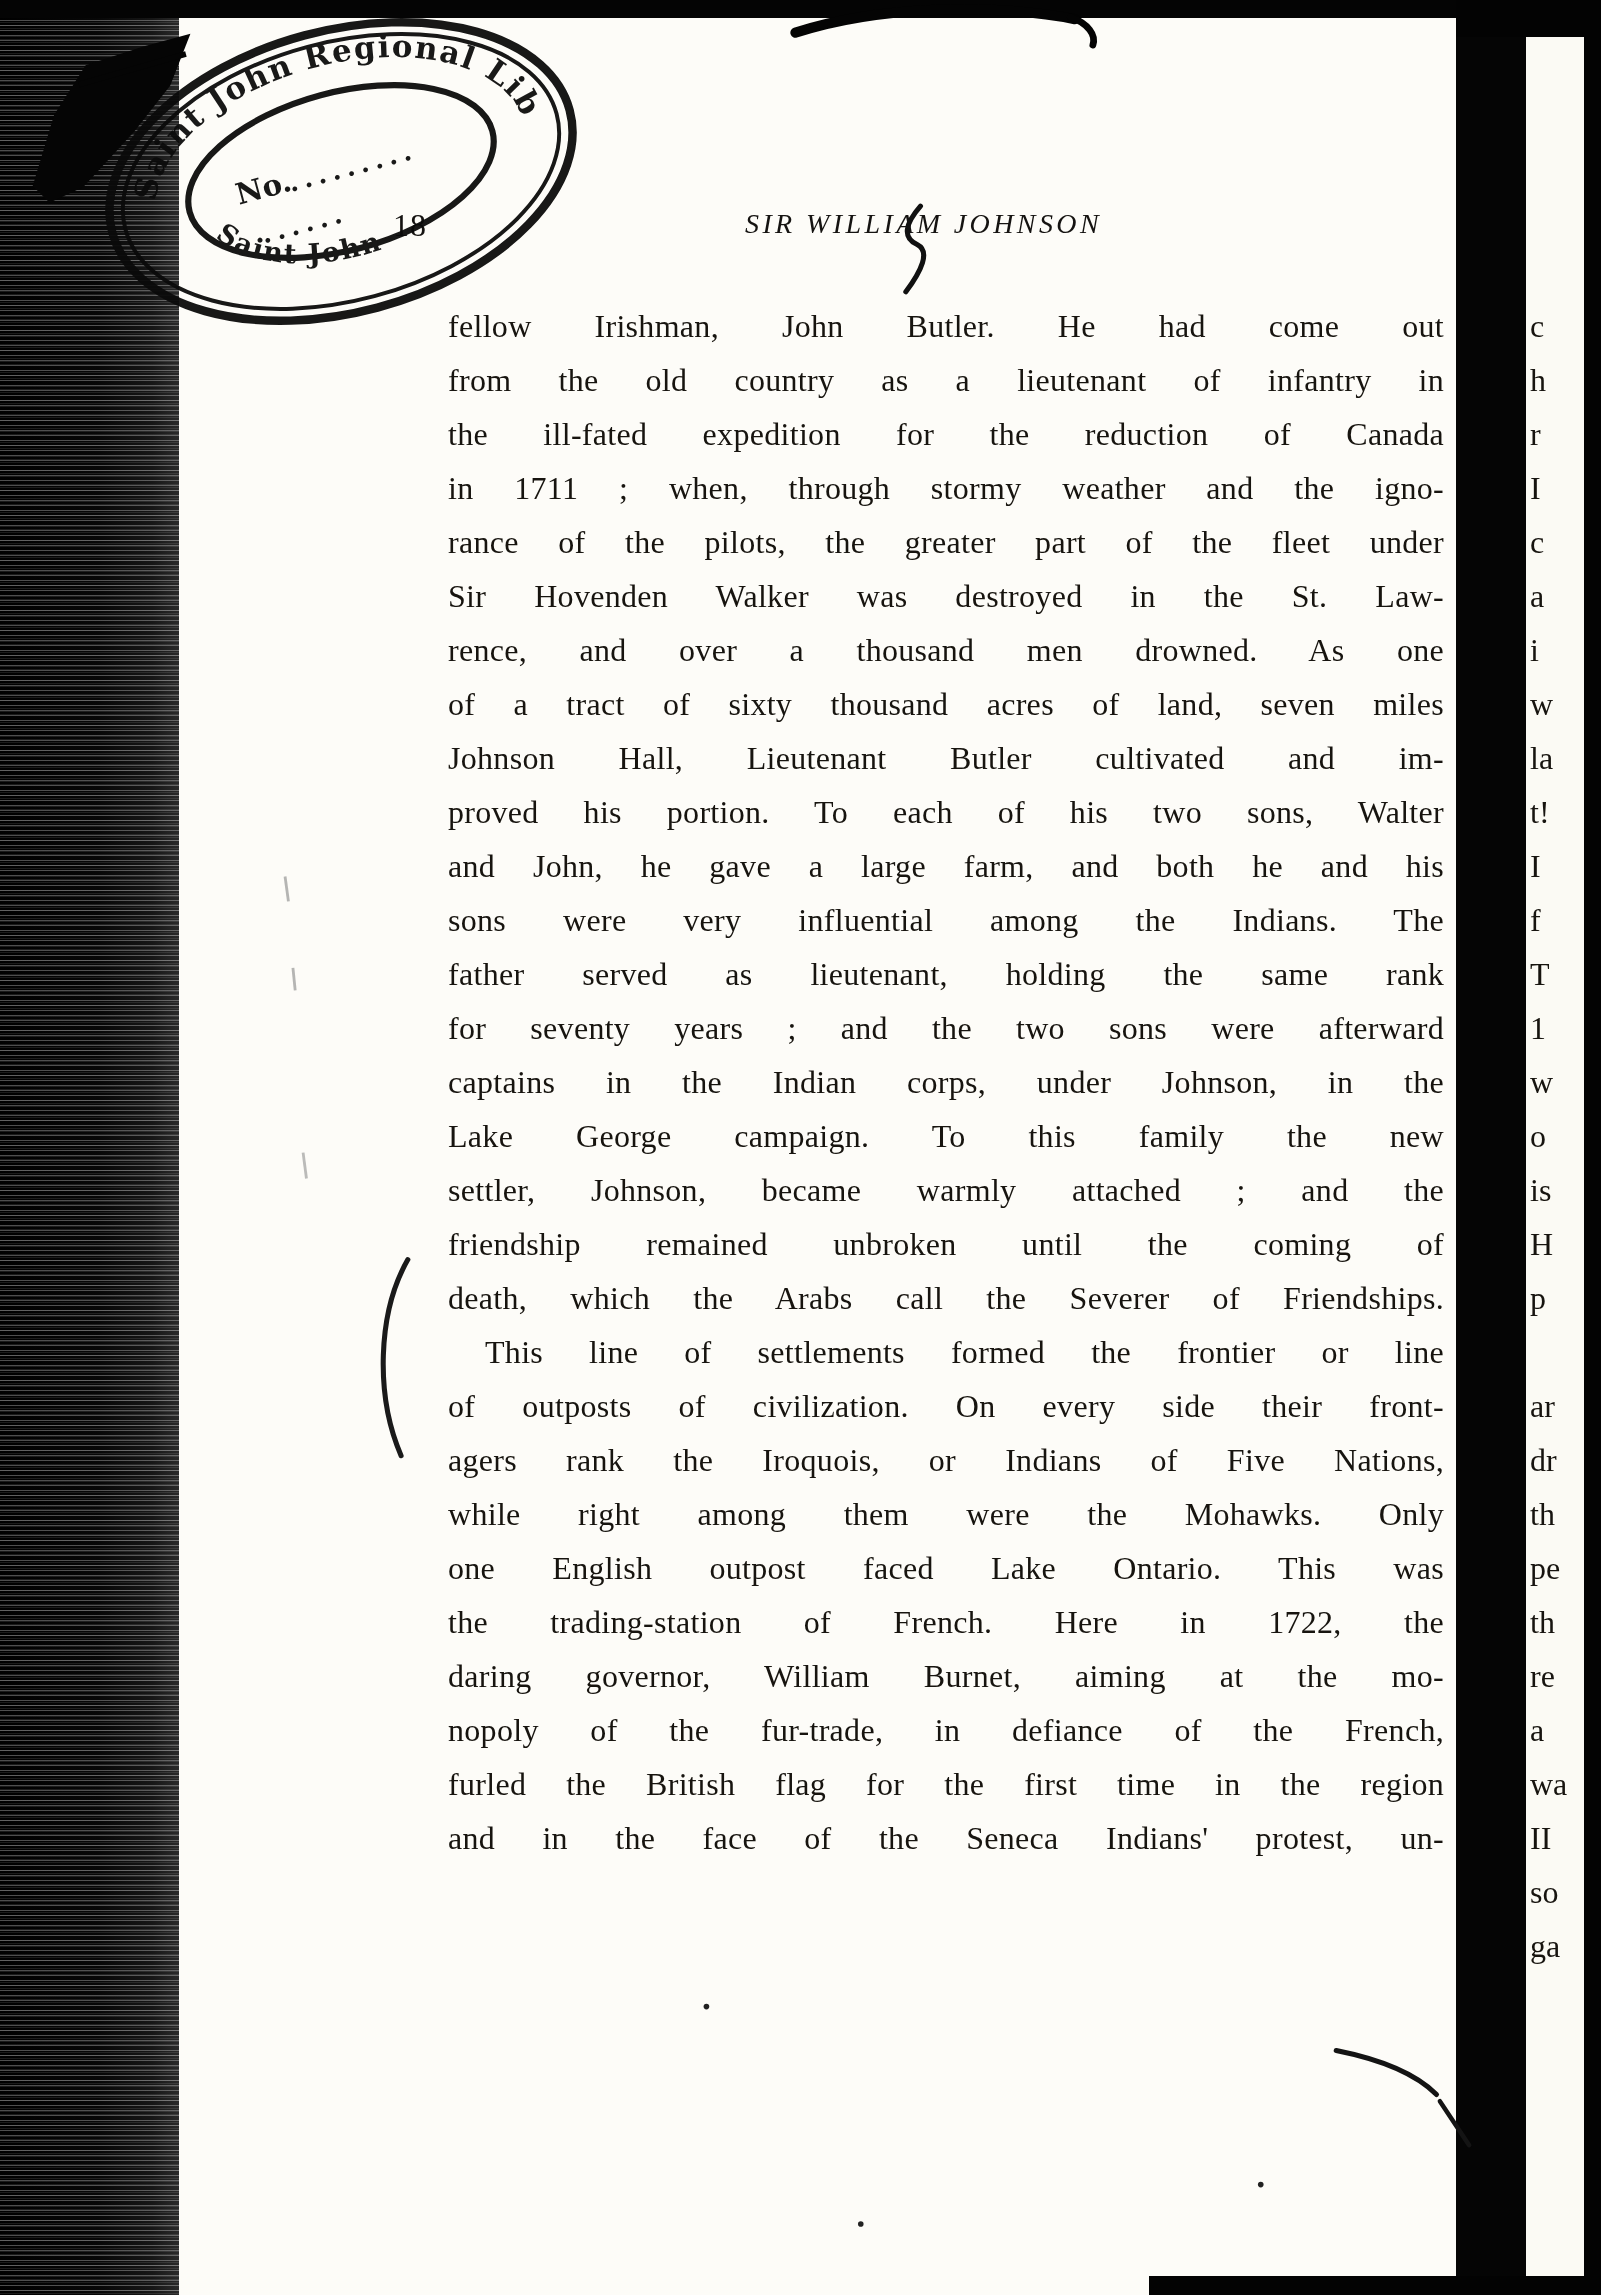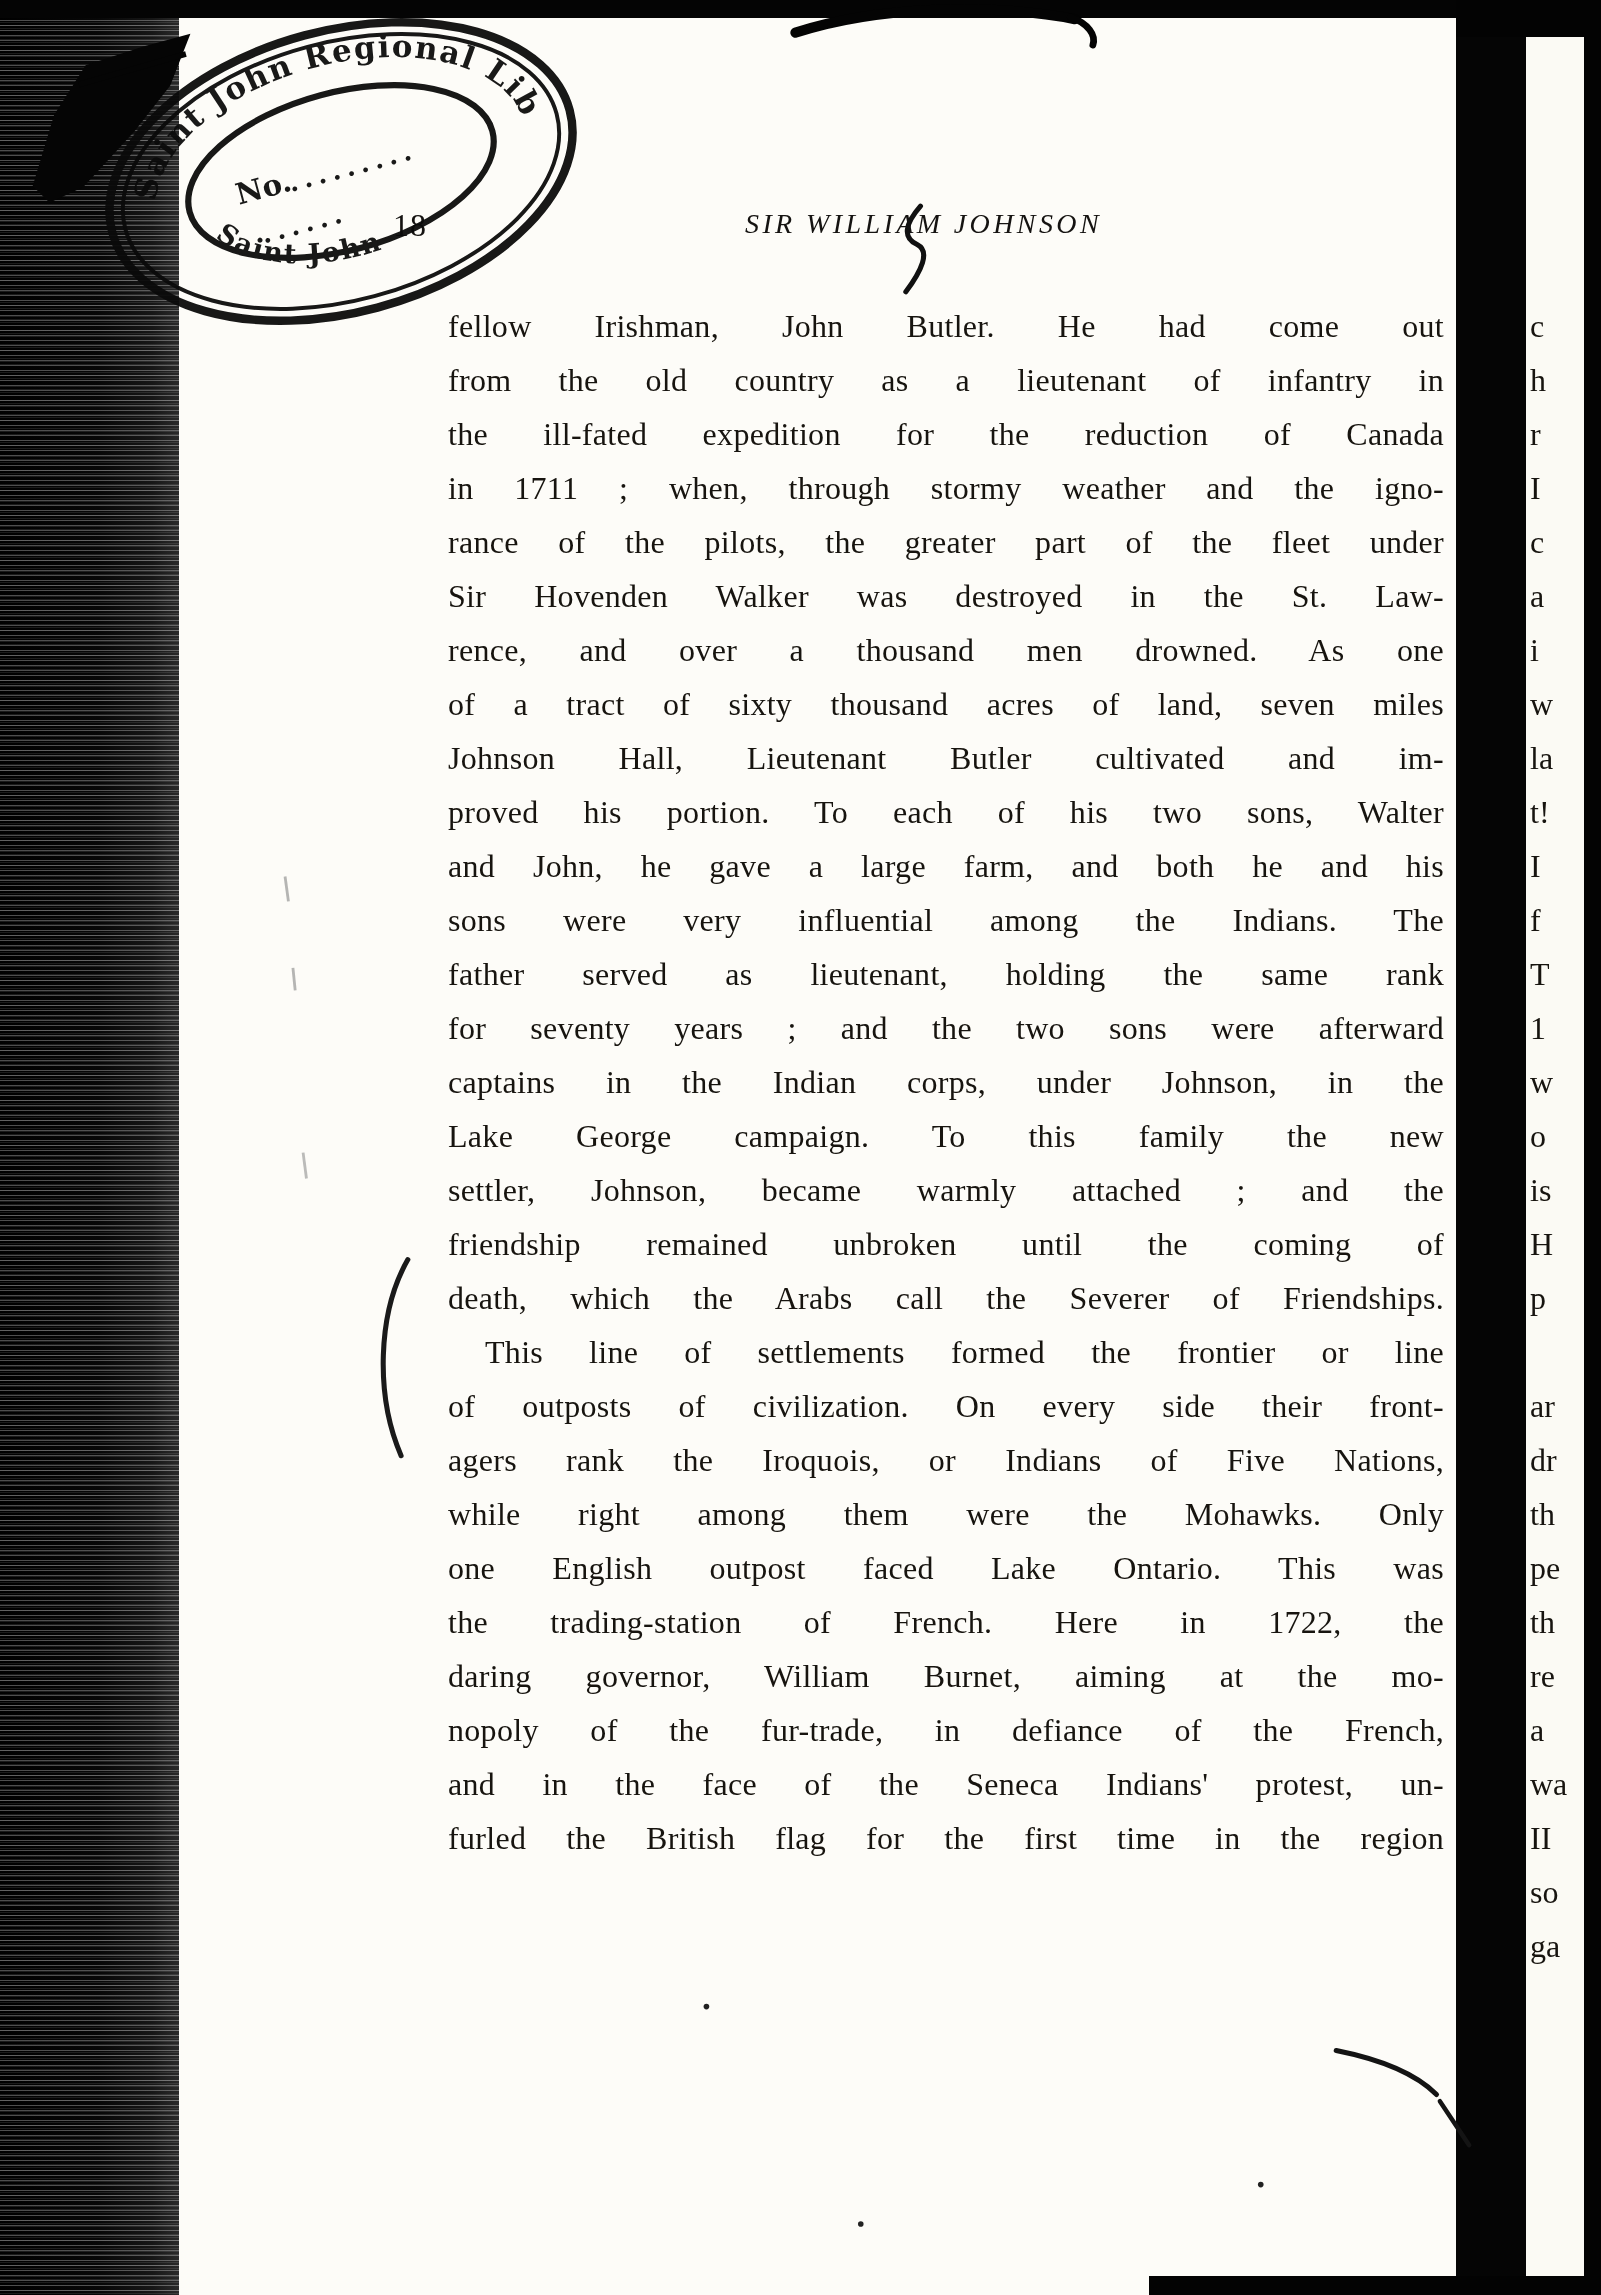--- a/index.html
+++ b/index.html
@@ -156,22 +156,22 @@
       <div class="textline">friendship remained unbroken until the coming of</div>
       <div class="textline">death, which the Arabs call the Severer of Friendships.</div>
       <div class="textline indent">This line of settlements formed the frontier or line</div>
       <div class="textline">of outposts of civilization.  On every side their front-</div>
       <div class="textline">agers rank the Iroquois, or Indians of Five Nations,</div>
       <div class="textline">while right among them were the Mohawks.  Only</div>
       <div class="textline">one English outpost faced Lake Ontario.  This was</div>
       <div class="textline">the trading-station of French.  Here in 1722, the</div>
       <div class="textline">daring governor, William Burnet, aiming at the mo-</div>
       <div class="textline">nopoly of the fur-trade, in defiance of the French,</div>
+      <div class="textline">furled the British flag for the first time in the region</div>
       <div class="textline">and in the face of the Seneca Indians' protest, un-</div>
-      <div class="textline">furled the British flag for the first time in the region</div>
     </div>
 
   <div class="fragments">
       <div class="fragment">c</div>
       <div class="fragment">h</div>
       <div class="fragment">r</div>
       <div class="fragment">I</div>
       <div class="fragment">c</div>
       <div class="fragment">a</div>
       <div class="fragment">i</div>

